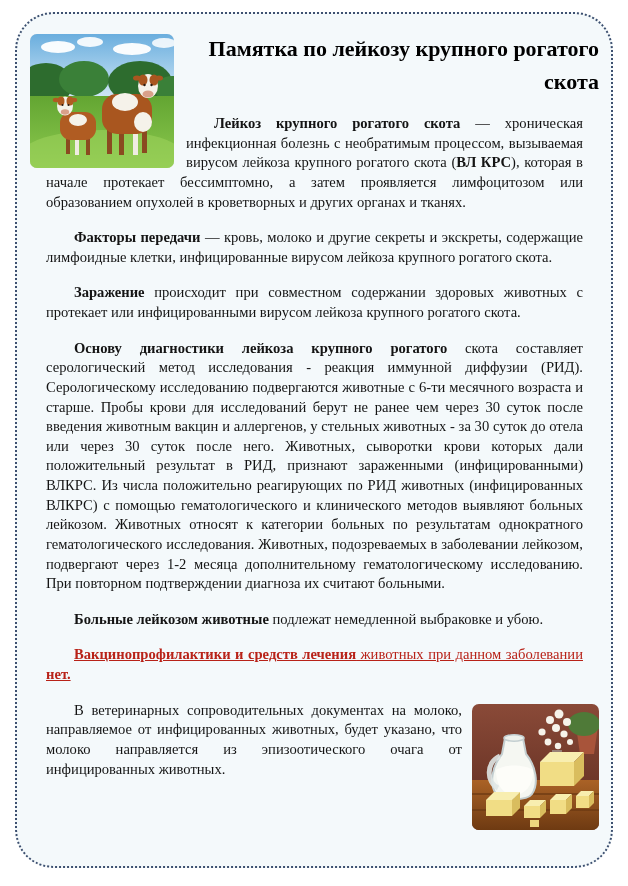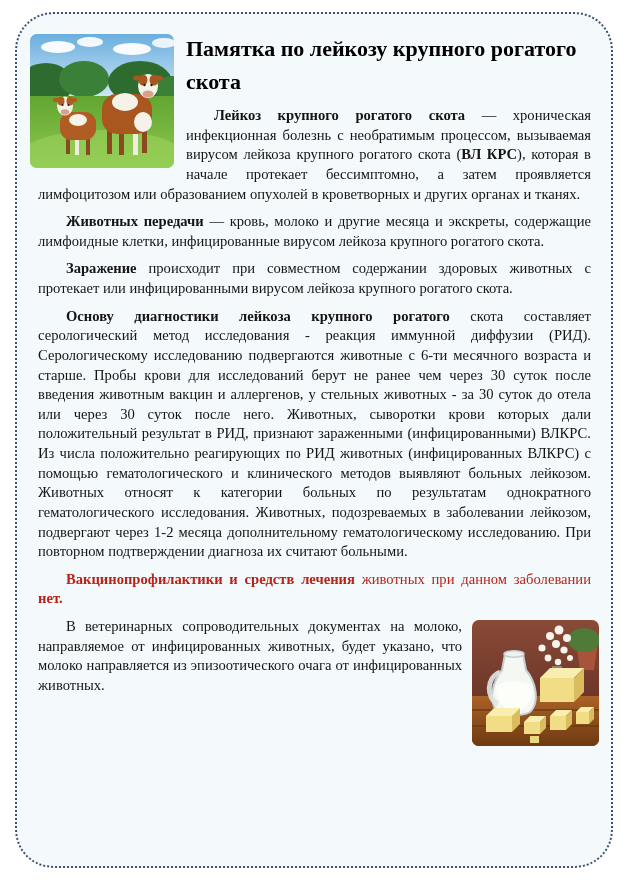--- a/index.html
+++ b/index.html
@@ -24,45 +24,46 @@
     color: var(--text-color, #131313);
     font-size: 14.6px;
     line-height: 1.345;
     text-align: justify;
   }
   h1.title {
     font-family: "Liberation Serif", "DejaVu Serif", serif;
     font-size: 22px;
     line-height: 1.5;
     font-weight: bold;
-    text-align: left;
+    text-align: right;
     color: #000000;
     margin: 3px 0 7px 0;
     text-indent: 0;
   }
   .photo {
     overflow: hidden;
     border-radius: 7px;
     background: #dddddd;
   }
   .cow-photo {
     float: left;
     width: 144px; height: 134px;
     margin: 2px 12px 3px 0;
   }
   .milk-photo {
     float: right;
     width: 127px; height: 126px;
     margin: 3px 0 2px 10px;
   }
-  .para { text-indent: 28px; margin: 8px; }
+  .para { text-indent: 28px; margin: 16px; }
   .para.no-indent { text-indent: 0; }
   .para.force-just { text-align-last: justify; }
   .para.red-para {
     color: var(--red-color, #bb1f18);
+    text-decoration: underline;
   }
   .b { font-weight: bold; }
   svg { display: block; }
 </style>
 </head>
 <body>
 
 <div class="sheet">
   <div class="content">
 
@@ -123,23 +124,24 @@
           <circle cx="32.5" cy="71" r="1" fill="#2a1a10"></circle>
           <circle cx="38.5" cy="71" r="1" fill="#2a1a10"></circle>
         </g>
       </svg>
     </div>
 
     <h1 class="title">Памятка по лейкозу крупного рогатого скота</h1>
 
     <div id="paras-main">
         <div class="para"><span class="b">Лейкоз крупного рогатого скота</span><span> — хроническая инфекционная болезнь с необратимым процессом, вызываемая вирусом лейкоза крупного рогатого скота (</span><span class="b">ВЛ КРС</span><span>), которая в начале протекает бессимптомно, а затем проявляется лимфоцитозом или образованием опухолей в кроветворных и других органах и тканях.</span></div>
-        <div class="para"><span class="b">Животных передачи</span><span> — кровь, молоко и другие месяца и экскреты, содержащие лимфоидные клетки, инфицированные вирусом лейкоза крупного рогатого скота.</span></div>
+        <div class="para"><span class="b">Факторы передачи</span><span> — кровь, молоко и другие секреты и экскреты, содержащие лимфоидные клетки, инфицированные вирусом лейкоза крупного рогатого скота.</span></div>
         <div class="para"><span class="b">Заражение</span><span> происходит при совместном содержании здоровых животных с протекает или инфицированными вирусом лейкоза крупного рогатого скота.</span></div>
         <div class="para"><span class="b">Основу диагностики лейкоза крупного рогатого</span><span> скота составляет серологический метод исследования - реакция иммунной диффузии (РИД). Серологическому исследованию подвергаются животные с 6-ти месячного возраста и старше. Пробы крови для исследований берут не ранее чем через 30 суток после введения животным вакцин и аллергенов, у стельных животных - за 30 суток до отела или через 30 суток после него. Животных, сыворотки крови которых дали положительный результат в РИД, признают зараженными (инфицированными) ВЛКРС. Из числа положительно реагирующих по РИД животных (инфицированных ВЛКРС) с помощью гематологического и клинического методов выявляют больных лейкозом. Животных относят к категории больных по результатам однократного гематологического исследования. Животных, подозреваемых в заболевании лейкозом, подвергают через 1-2 месяца дополнительному гематологическому исследованию. При повторном подтверждении диагноза их считают больными.</span></div>
+        <div class="para"><span class="b">Больные лейкозом животные</span><span> подлежат немедленной выбраковке и убою.</span></div>
         <div class="para red-para"><span class="b">Вакцинопрофилактики и средств лечения</span><span> животных при данном заболевании </span><span class="b">нет.</span></div>
       </div>
 
     <div id="bottom-section">
       <div class="photo milk-photo">
         <svg width="127" height="126" viewBox="0 0 127 126" xmlns="http://www.w3.org/2000/svg">
           <defs>
             <linearGradient id="bgw" x1="0" y1="0" x2="0" y2="1">
               <stop offset="0" stop-color="#8a4a38"></stop>
               <stop offset="1" stop-color="#5c2a1e"></stop>

